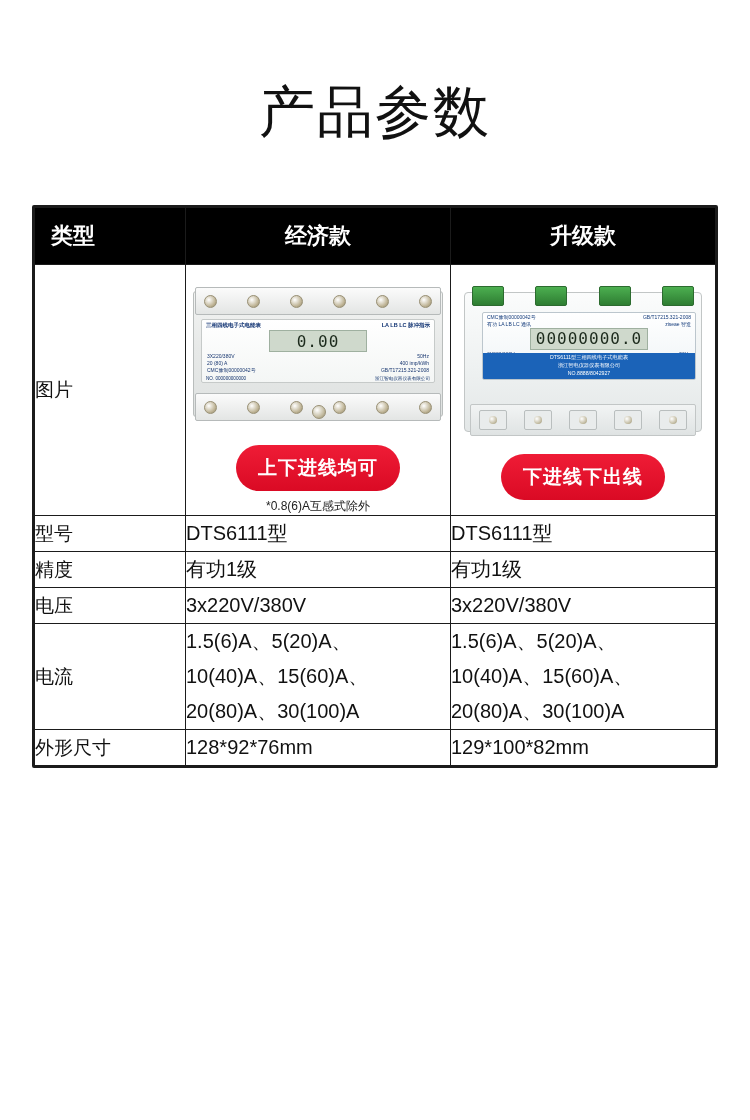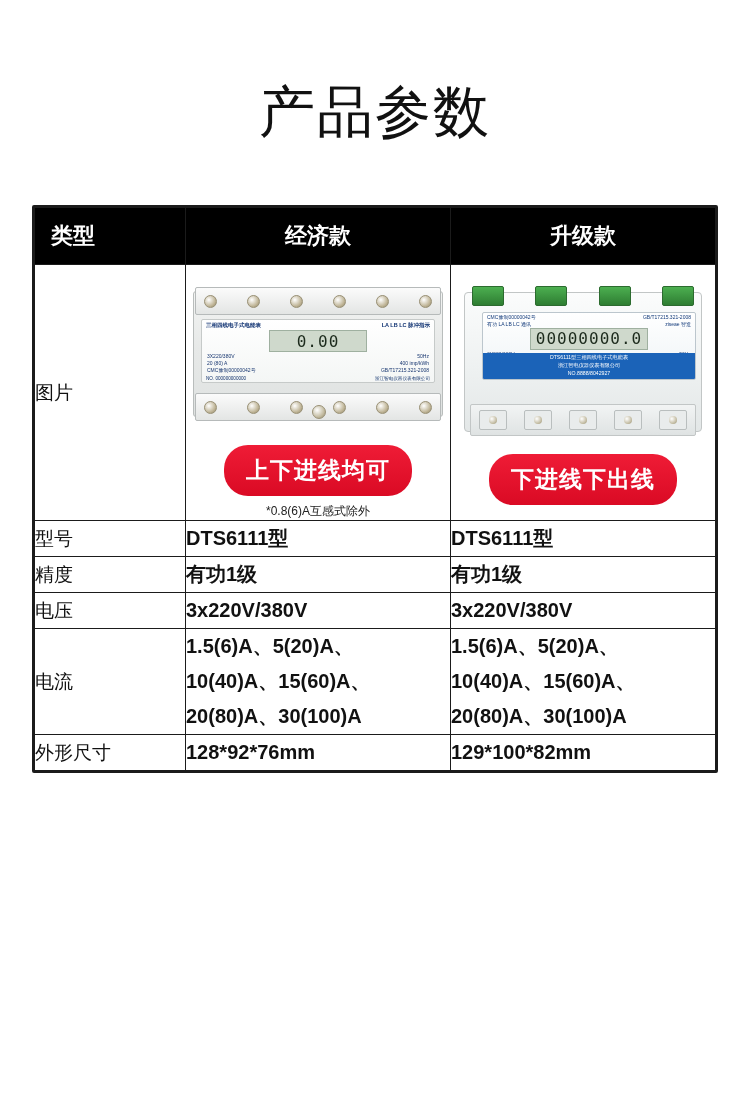--- a/index.html
+++ b/index.html
@@ -252,35 +252,35 @@
     margin: -4px 0 0 -4px;
     border-radius: 50%;
     background: radial-gradient(circle at 35% 35%, #ffffff, #c2bba1 65%, #8d8468 100%);
   }
   
   .badge {
     display: inline-block;
     background: #e8122c;
     background: linear-gradient(180deg,#ef1c36,#da0a24);
     color: #ffffff;
-    font-size: 23px;
+    font-size: 19px;
     font-weight: bold;
     border-radius: 24px;
     padding: 10px 22px;
     margin-top: 6px;
     letter-spacing: 1px;
     white-space: nowrap;
   }
   .note {
     font-size: 12px;
     color: #222222;
     margin-top: 7px;
   }
   .note.hidden { visibility: hidden; }
-  .cur-line { display: block; font-weight: bold; }
+  .cur-line { display: block; }
 </style>
 </head>
 <body>
 
 <div class="page">
 
   <div class="page-title">产品参数</div>
 
   <div class="table-wrap">
     <table class="spec">

